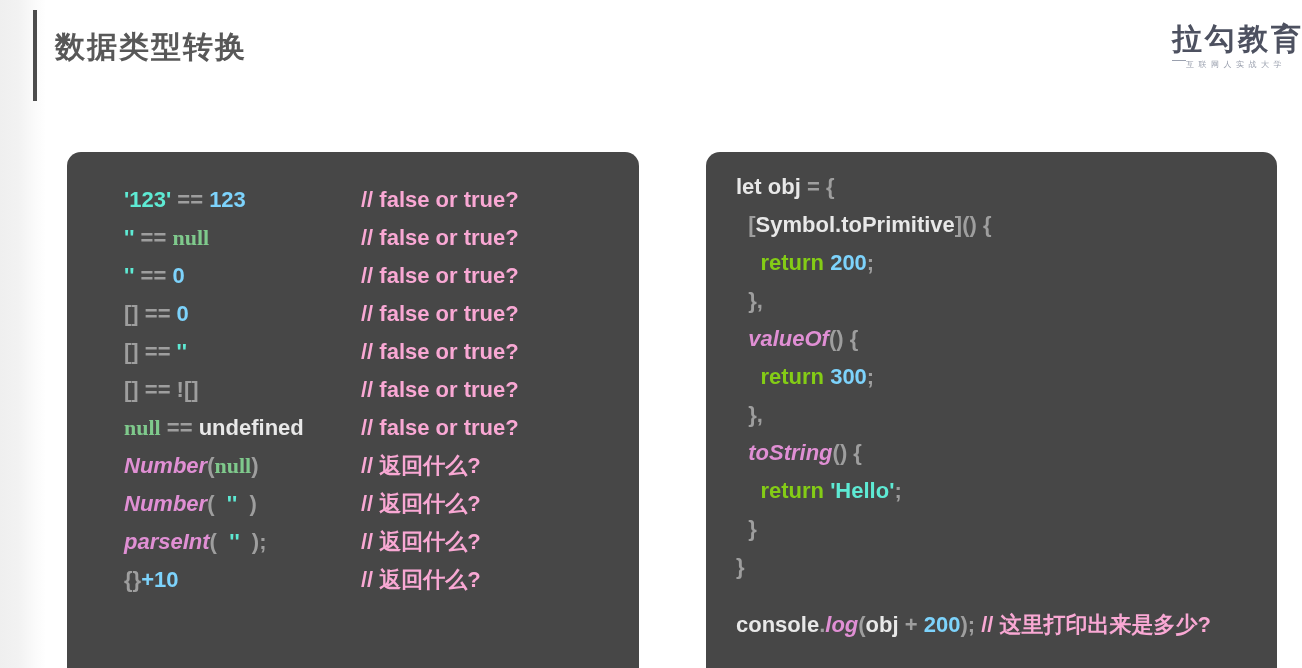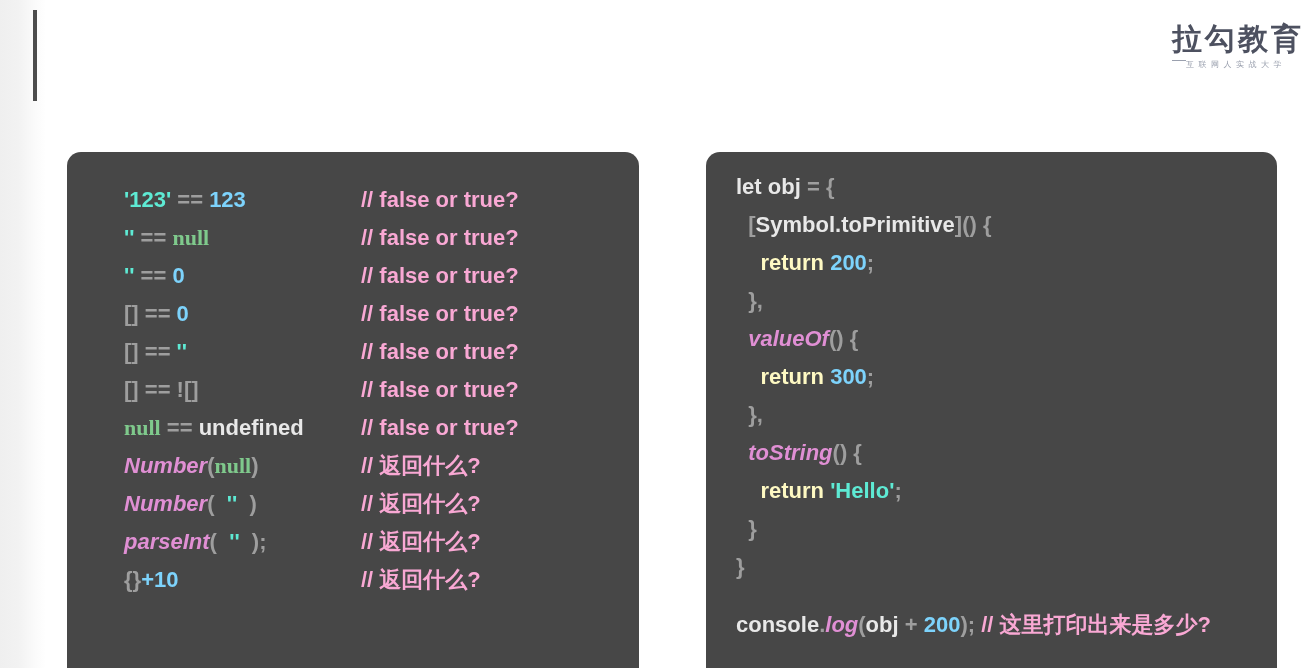--- a/index.html
+++ b/index.html
@@ -125,30 +125,31 @@
   }
 
   
   .t-str   { color: #5eead4; }
   .t-num   { color: #7dd3fc; }
   .t-null  { color: #7fc98c; font-family: Liberation Serif, serif; }
   .t-op    { color: #9e9e9e; }
   .t-punc  { color: #9e9e9e; }
   .t-fn    { color: #e08fd4; font-style: italic; }
   .t-plain { color: #e8e8e8; }
-  .t-kw    { color: #fef9c3; }
+  .t-kw    { color: #84cc16; }
   .t-com   { color: #f9a8d4; }
 </style>
 </head>
 <body>
 
 <div class="edge-strip"></div>
 
 <div class="header">
   <div class="title-accent-bar"></div>
+  <div class="page-title">数据类型转换</div>
 
   <div class="brand-logo">
     <span class="brand-name">拉勾教育</span>
     <span class="brand-sub">互联网人实战大学</span>
     <span class="brand-rule"></span>
   </div>
 </div>
 
 <div class="code-card left">
   <div class="code-body" id="left-code"><span class="code-line"><span class="expr"><span class="t-str">'123'</span><span class="t-plain"> </span><span class="t-op">==</span><span class="t-plain"> </span><span class="t-num">123</span></span><span class="t-com">// false or true?</span></span><span class="code-line"><span class="expr"><span class="t-str">''</span><span class="t-plain"> </span><span class="t-op">==</span><span class="t-plain"> </span><span class="t-null">null</span></span><span class="t-com">// false or true?</span></span><span class="code-line"><span class="expr"><span class="t-str">''</span><span class="t-plain"> </span><span class="t-op">==</span><span class="t-plain"> </span><span class="t-num">0</span></span><span class="t-com">// false or true?</span></span><span class="code-line"><span class="expr"><span class="t-punc">[]</span><span class="t-plain"> </span><span class="t-op">==</span><span class="t-plain"> </span><span class="t-num">0</span></span><span class="t-com">// false or true?</span></span><span class="code-line"><span class="expr"><span class="t-punc">[]</span><span class="t-plain"> </span><span class="t-op">==</span><span class="t-plain"> </span><span class="t-str">''</span></span><span class="t-com">// false or true?</span></span><span class="code-line"><span class="expr"><span class="t-punc">[]</span><span class="t-plain"> </span><span class="t-op">==</span><span class="t-plain"> </span><span class="t-punc">![]</span></span><span class="t-com">// false or true?</span></span><span class="code-line"><span class="expr"><span class="t-null">null</span><span class="t-plain"> </span><span class="t-op">==</span><span class="t-plain"> </span><span class="t-plain">undefined</span></span><span class="t-com">// false or true?</span></span><span class="code-line"><span class="expr"><span class="t-fn">Number</span><span class="t-punc">(</span><span class="t-null">null</span><span class="t-punc">)</span></span><span class="t-com">// 返回什么?</span></span><span class="code-line"><span class="expr"><span class="t-fn">Number</span><span class="t-punc">(  </span><span class="t-str">''</span><span class="t-punc">  )</span></span><span class="t-com">// 返回什么?</span></span><span class="code-line"><span class="expr"><span class="t-fn">parseInt</span><span class="t-punc">(  </span><span class="t-str">''</span><span class="t-punc">  );</span></span><span class="t-com">// 返回什么?</span></span><span class="code-line"><span class="expr"><span class="t-punc">{}</span><span class="t-num">+</span><span class="t-num">10</span></span><span class="t-com">// 返回什么?</span></span></div>

